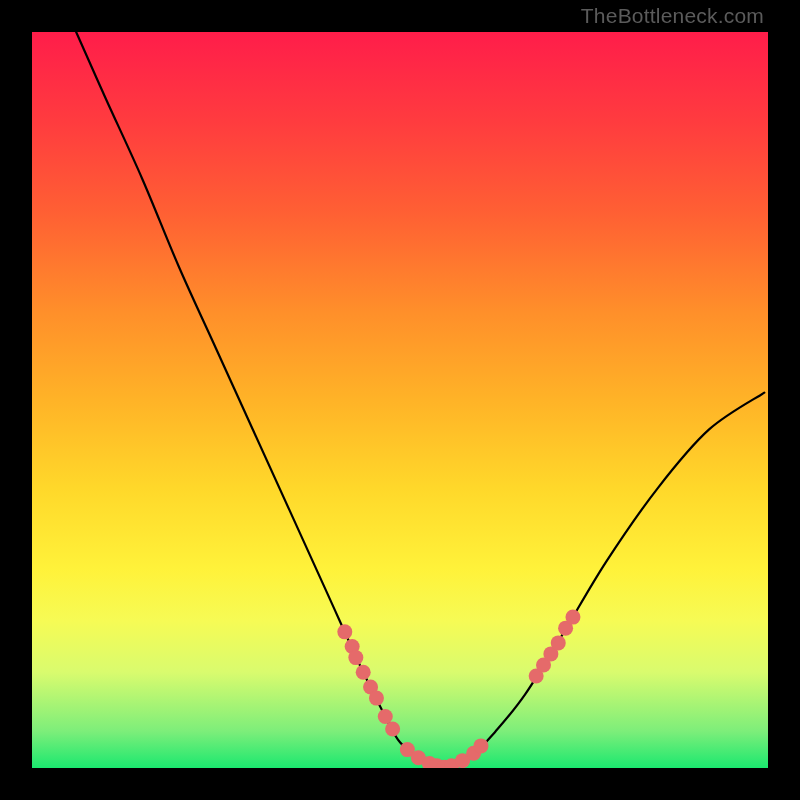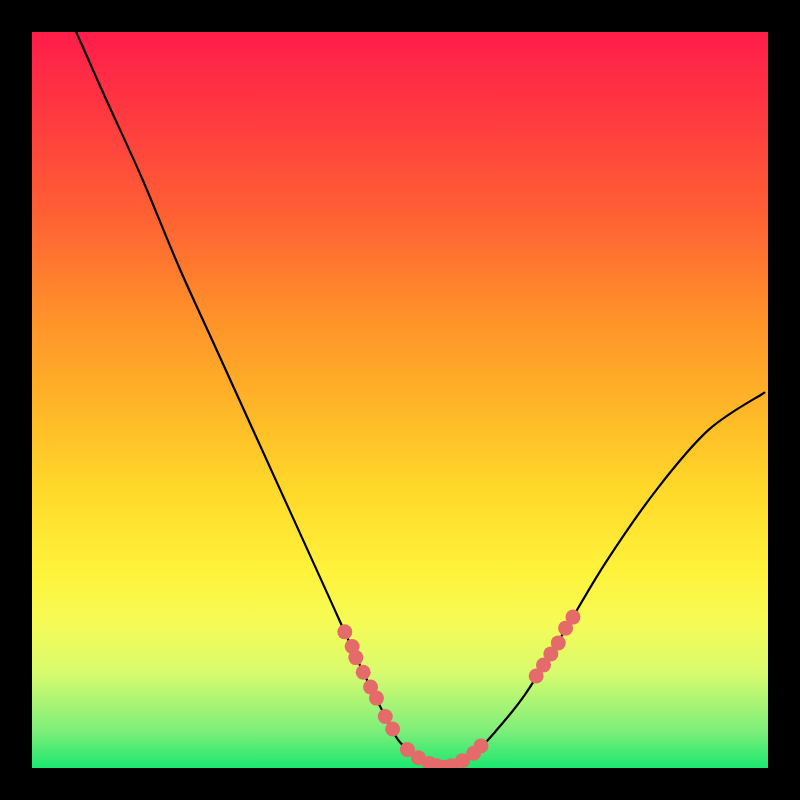--- a/index.html
+++ b/index.html
@@ -51,20 +51,21 @@
     left: 0;
     top: 0;
     width: 736px;
     height: 736px;
   }
 </style>
 </head>
 <body>
 
 <div class="frame">
+  <div class="watermark">TheBottleneck.com</div>
 
   <div class="plot-area">
     <svg class="overlay" viewBox="0 0 736 736" preserveAspectRatio="none">
       <path id="curve-left-path" fill="none" stroke="#000" stroke-width="2.2" stroke-linecap="round" stroke-linejoin="round" d="M 44.16 0 C 49.06666666666666 11.040000000000001, 62.56000000000001 41.70666666666669, 73.60000000000001 66.24000000000001 C 84.64000000000001 90.77333333333333, 98.13333333333333 118.98666666666661, 110.39999999999999 147.19999999999993 C 122.66666666666666 175.41333333333327, 134.93333333333334 207.30666666666664, 147.20000000000002 235.51999999999998 C 159.4666666666667 263.73333333333335, 171.73333333333335 289.49333333333334, 184 316.48 C 196.26666666666665 343.4666666666667, 208.53333333333333 370.4533333333333, 220.79999999999998 397.44 C 233.06666666666663 424.4266666666667, 245.3333333333333 451.41333333333336, 257.59999999999997 478.40000000000003 C 269.8666666666666 505.3866666666667, 282.1333333333334 532.3733333333333, 294.40000000000003 559.36 C 306.6666666666667 586.3466666666667, 321.38666666666666 619.4666666666666, 331.2 640.3199999999999 C 341.0133333333333 661.1733333333333, 347.14666666666665 672.8266666666667, 353.28 684.48 C 359.4133333333333 696.1333333333333, 361.8666666666667 702.88, 368 710.24 C 374.1333333333333 717.6, 382.72 724.3466666666667, 390.08000000000004 728.64 C 397.44000000000005 732.9333333333333, 408.48 734.7733333333333, 412.16 736"></path>
       <path id="curve-right-path" fill="none" stroke="#000" stroke-width="2.2" stroke-linecap="round" stroke-linejoin="round" d="M 412.16 736 C 417.06666666666666 733.5466666666666, 433.0133333333333 727.4133333333333, 441.59999999999997 721.28 C 450.1866666666666 715.1466666666666, 455.09333333333336 709.0133333333333, 463.68 699.2 C 472.26666666666665 689.3866666666668, 482.08000000000004 678.3466666666667, 493.12 662.4 C 504.15999999999997 646.4533333333333, 516.4266666666666 625.6, 529.92 603.52 C 543.4133333333333 581.4399999999999, 558.1333333333333 554.4533333333333, 574.08 529.92 C 590.0266666666668 505.38666666666666, 608.4266666666667 478.4, 625.6 456.32 C 642.7733333333333 434.24, 659.3333333333334 413.38666666666666, 677.12 397.44 C 694.9066666666666 381.49333333333334, 723.12 366.7733333333333, 732.32 360.64"></path>
       <g id="markers-group">
           <circle cx="312.8" cy="599.84" r="7.5" fill="#e56a6a"></circle>
           <circle cx="320.16" cy="614.56" r="7.5" fill="#e56a6a"></circle>
           <circle cx="323.84" cy="625.6" r="7.5" fill="#e56a6a"></circle>
           <circle cx="331.2" cy="640.3199999999999" r="7.5" fill="#e56a6a"></circle>

